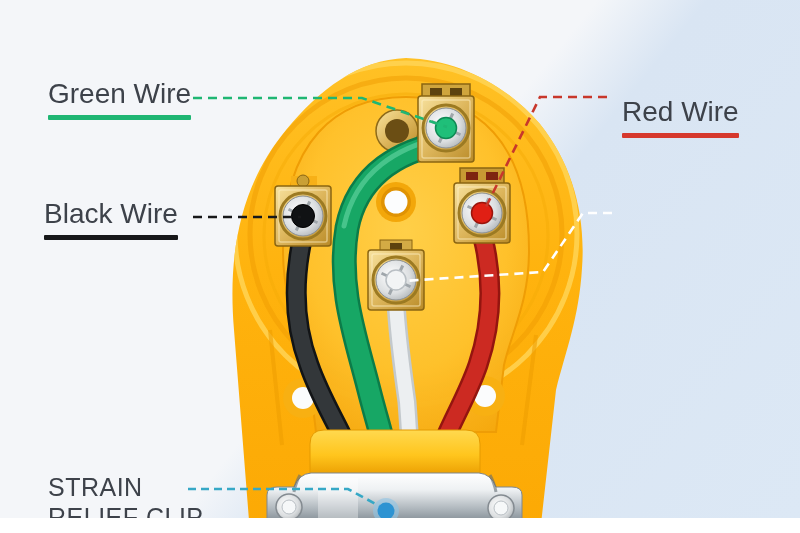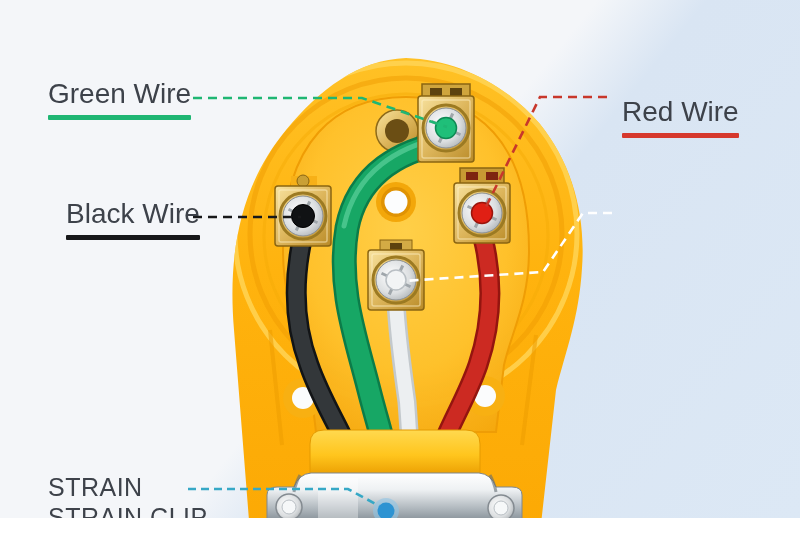--- a/index.html
+++ b/index.html
@@ -226,32 +226,32 @@
       <circle cx="386" cy="511" r="13" fill="#8ec4e6" opacity="0.6"></circle>
       <circle cx="386" cy="511" r="8.5" fill="var(--dot-blue)"></circle>
     </g>
   </svg>
 
   <div class="wire-label label-green" style="left:48px;top:78px;">
     <div class="label-text">Green Wire</div>
     <div class="underline"></div>
   </div>
 
-  <div class="wire-label label-black" style="left:66px;top:198px;">
+  <div class="wire-label label-black" style="left:44px;top:198px;">
     <div class="label-text">Black Wire</div>
     <div class="underline"></div>
   </div>
 
   <div class="wire-label label-red" style="left:622px;top:96px;">
     <div class="label-text">Red Wire</div>
     <div class="underline"></div>
   </div>
 
   <div class="wire-label label-white" style="left:622px;top:196px;">
     <div class="underline"></div>
   </div>
 
   <div class="strain-label">
     <span>STRAIN</span>
-    <span>STRAIN CLIP</span>
+    <span>RELIEF CLIP</span>
   </div>
 
 </div>
 
 </body></html>

